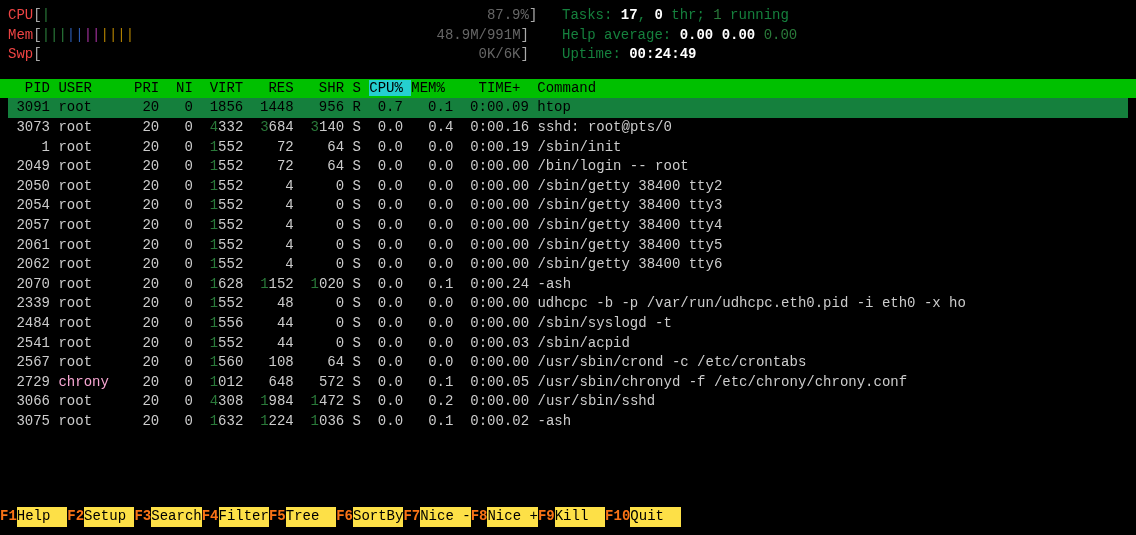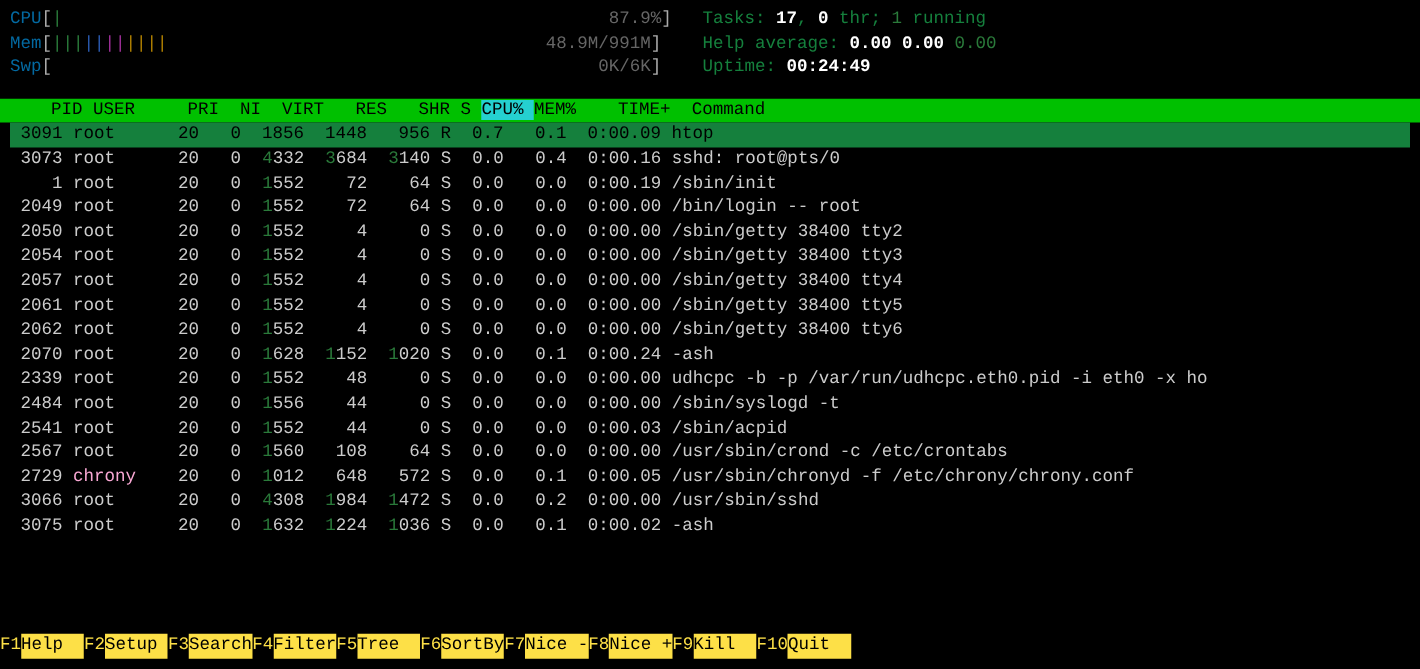--- a/index.html
+++ b/index.html
@@ -8,57 +8,57 @@
   color: #aaa;
   font-family: "Courier New", monospace;
   font-size: 14px;
   line-height: 1.4;
   width: 1136px;
   height: 535px;
   overflow: hidden;
 }
 .header-area { padding: 6px 8px 4px 8px; }
 .meter-row { white-space: pre; }
-.meter-label { color: #0369a1; }
+.meter-label { color: #ef4444; }
 .meter-bracket { color: #aaa; }
 .meter-bar-cpu { color: #2a7a3a; }
 .meter-value { color: #666; }
 .stats-label { color: #15803d; }
 .stats-val-white { color: #fff; font-weight: bold; }
 .stats-val-green { color: #2a7a3a; }
 
 .header-grid { display: flex; }
 .meters-col { width: 554px; }
 .stats-col { }
 
 .col-headers {
   background: #00c000;
   color: #000;
   white-space: pre;
-  padding: 0 24px;
+  padding: 0 8px;
   margin-top: 10px;
 }
 .col-headers .sort-col { background: #25d0d0; }
 
 .proc-table { padding: 0 8px; }
 .proc-row { white-space: pre; }
 .proc-row.selected { background: #15803d; color: #000; }
 .c-gray { color: #f9a8d4; }
 .c-white { color: #ccc; }
 .c-green { color: #2a7a3a; }
 
 .footer {
   position: absolute;
   bottom: 8px;
   left: 0;
   white-space: pre;
   color: #fff;
   font-size: 14px;
 }
-.footer .fkey { color: #fde047; }
+.footer .fkey { color: #f97316; font-weight: bold; }
 .footer .flabel { background: #fde047; color: #000; display: inline-block; }
 </style>
 </head>
 <body>
 
 <div class="header-area">
   <div class="header-grid">
     <div class="meters-col">
       <div class="meter-row"><span class="meter-label">CPU</span><span class="meter-bracket">[</span><span class="meter-bar-cpu">|</span><span id="cpu-pad">                                                    </span><span class="meter-value">87.9%</span><span class="meter-bracket">]</span></div>
       <div class="meter-row"><span class="meter-label">Mem</span><span class="meter-bracket">[</span><span id="mem-bars"><span style="color: rgb(42, 122, 58);">|</span><span style="color: rgb(42, 122, 58);">|</span><span style="color: rgb(42, 122, 58);">|</span><span style="color: rgb(42, 90, 176);">|</span><span style="color: rgb(42, 90, 176);">|</span><span style="color: rgb(160, 48, 154);">|</span><span style="color: rgb(160, 48, 154);">|</span><span style="color: rgb(176, 128, 0);">|</span><span style="color: rgb(176, 128, 0);">|</span><span style="color: rgb(176, 128, 0);">|</span><span style="color: rgb(176, 128, 0);">|</span></span><span id="mem-pad">                                    </span><span class="meter-value">48.9M/991M</span><span class="meter-bracket">]</span></div>

